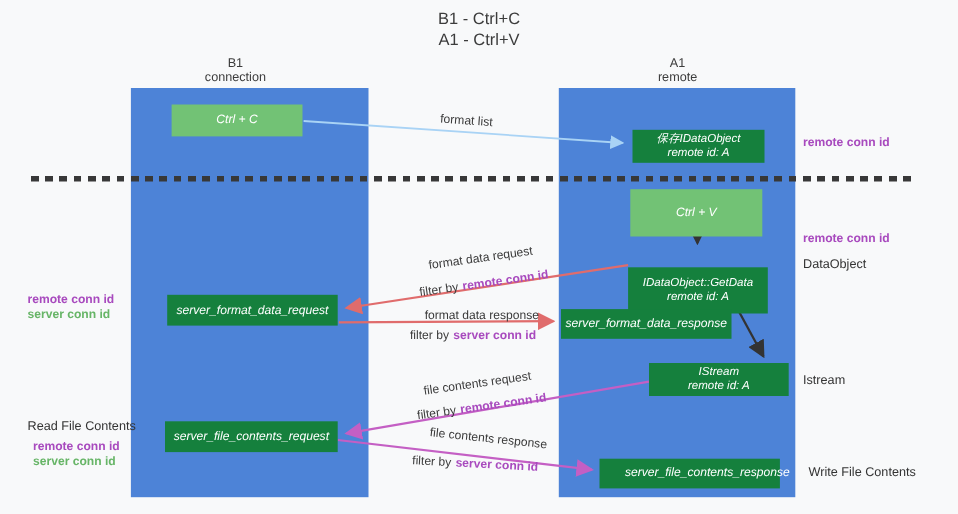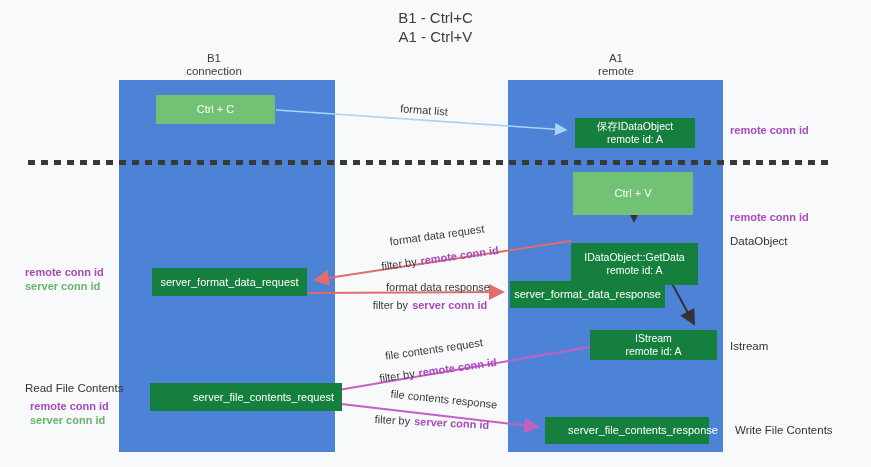--- a/index.html
+++ b/index.html
@@ -5,21 +5,21 @@
   html,body{margin:0;padding:0;background:#f8f9fa;}
   #stage{position:relative;width:871px;height:467px;background:#f8f9fa;overflow:hidden;
          font-family:"Liberation Sans",sans-serif;color:#3b3b3b;}
   .abs{position:absolute;}
   .title{left:0;top:8px;width:871px;text-align:center;font-size:15px;line-height:19px;color:#3c3c3c;}
   .lane-header{text-align:center;font-size:11.5px;line-height:13px;color:#3d3d3d;}
   .lane{background:#4d83d7;}
   .dash-sep{left:28px;top:160px;width:803px;height:5px;
             background:repeating-linear-gradient(90deg,#383838 0 7px,transparent 7px 13px);}
   .node{display:flex;flex-direction:column;align-items:center;justify-content:center;
-        color:#fff;font-size:11px;line-height:13px;text-align:center;}
+        color:#fff;font-size:11px;line-height:13px;text-align:center;font-style:italic;}
   .node.orange{background:#15803d;}
   .node.green{background:#72c275;}
   .node .l2{font-size:10.5px;}
   svg.overlay{position:absolute;left:0;top:0;pointer-events:none;}
   .edge-label{white-space:nowrap;font-size:11px;color:#3a3a3a;transform-origin:center;}
   .accent-purple{color:#a84abe;font-weight:bold;}
   .accent-green{color:#67b567;font-weight:bold;}
   .lbl-gap{margin-left:4px;}
   .side-label{white-space:nowrap;font-size:11px;}
   .side-plain{color:#333;font-size:11.5px;}
@@ -97,21 +97,21 @@
 
   <div class="abs node orange" style="left:510px;top:281px;width:155px;height:27px;">
     <div>server_format_data_response</div>
   </div>
 
   <div class="abs node orange" style="left:590px;top:330px;width:127px;height:30px;">
     <div class="l2">IStream</div>
     <div class="l2">remote id: A</div>
   </div>
 
-  <div class="abs node orange" style="left:150px;top:383px;width:157px;height:28px;padding-left:35px;">
+  <div class="abs node orange" style="left:150px;top:383px;width:157px;height:28px;">
     <div>server_file_contents_request</div>
   </div>
 
   <div class="abs node orange" style="left:545px;top:417px;width:132px;height:27px;padding-left:32px;">
     <div>server_file_contents_response</div>
   </div>
 
   <div class="abs edge-label ctr" style="left:424px;top:110px;transform:translate(-50%,-50%) rotate(4deg);">format list</div>
 
   <div class="abs edge-label ctr" style="left:437px;top:235px;transform:translate(-50%,-50%) rotate(-8deg);">format data request</div>

